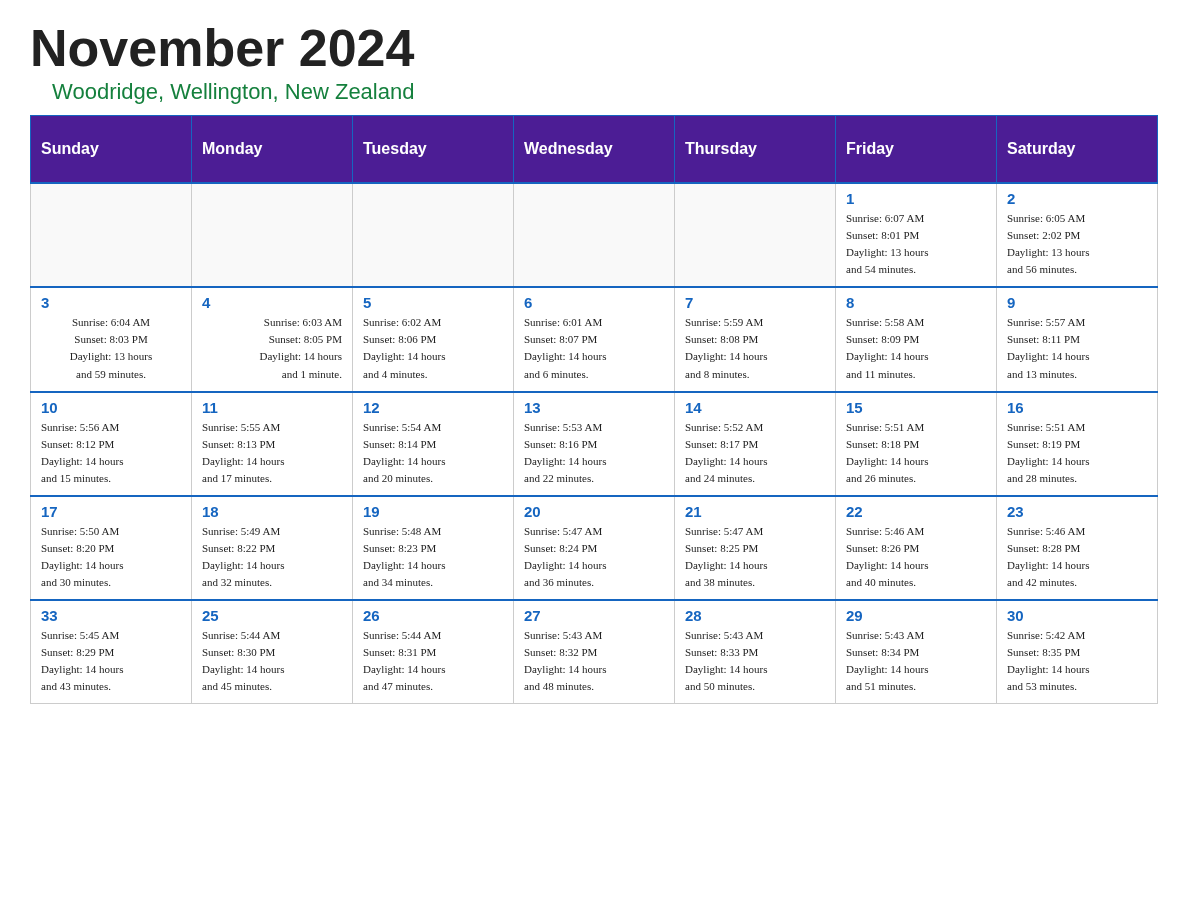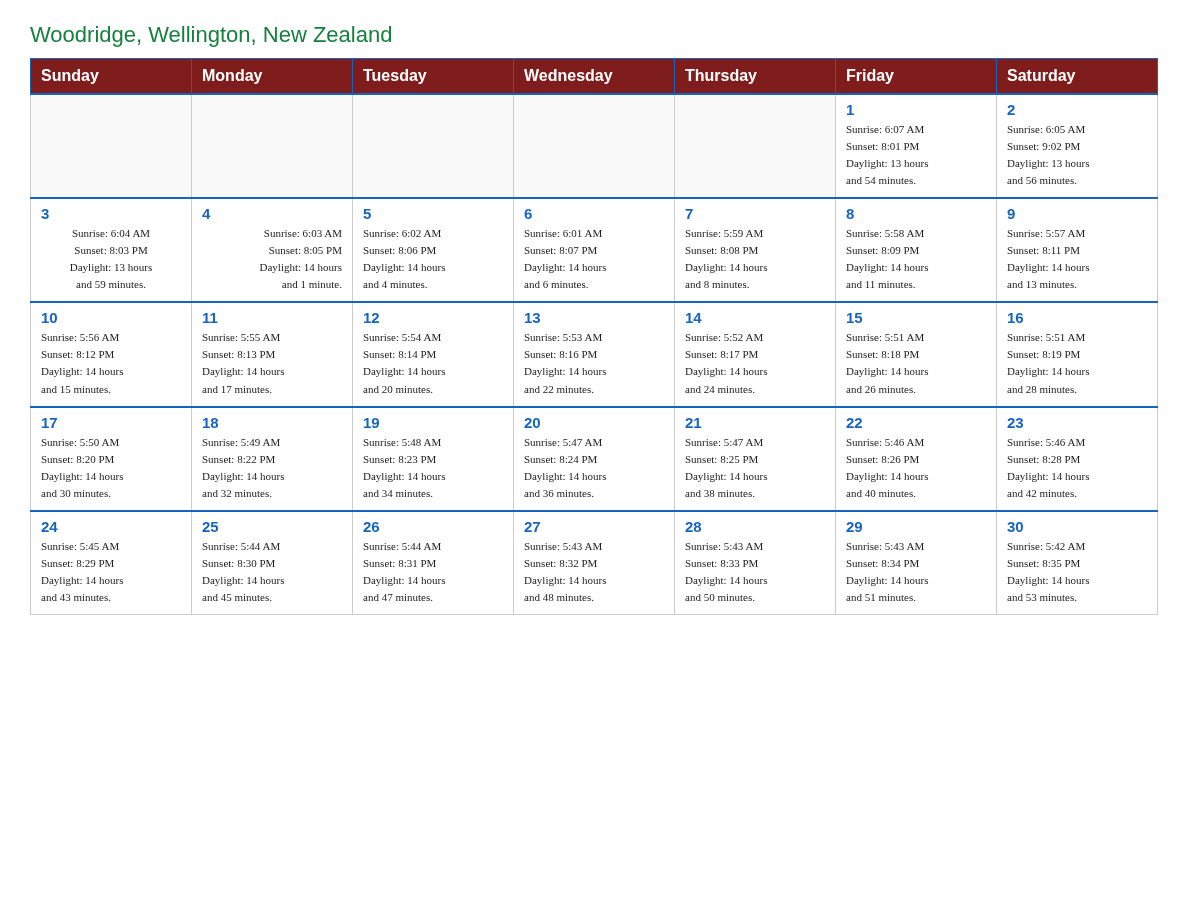--- a/index.html
+++ b/index.html
@@ -33,25 +33,25 @@
       font-size: 22px;
       color: #15803d;
       margin-top: 2px;
     }
     .calendar {
       width: 100%;
       border-collapse: collapse;
       margin-top: 10px;
     }
     .calendar th {
-      background: #7f1d1d;
+      background: #4c1d95;
       color: #fff;
       font-size: 16px;
       font-weight: bold;
-      padding: 8px 10px;
+      padding: 24px 10px;
       text-align: left;
       border: 1px solid #1565c0;
     }
     .calendar td {
       vertical-align: top;
       padding: 6px 10px 8px 10px;
       border: 1px solid #ccc;
       width: 14.28%;
       font-size: 13px;
       color: #222;
@@ -95,20 +95,21 @@
       color: #1565c0;
       margin-top: -4px;
       display: block;
     }
   </style>
 </head>
 <body>
 
 <div class="header">
   <div class="header-right">
+    <div class="month-title">November 2024</div>
     <div class="location">Woodridge, Wellington, New Zealand</div>
   </div>
 </div>
 
 <table class="calendar">
   <thead>
     <tr>
     <th>Sunday</th>
         <th>Monday</th>
         <th>Tuesday</th>
@@ -128,21 +129,21 @@
         <td>
           <span class="day-number">1</span>
           <div class="day-info" style="white-space: pre-line;">Sunrise: 6:07 AM
 Sunset: 8:01 PM
 Daylight: 13 hours
 and 54 minutes.</div>
         </td>
         <td>
           <span class="day-number">2</span>
           <div class="day-info" style="white-space: pre-line;">Sunrise: 6:05 AM
-Sunset: 9:02 PM
+Sunset: 2:02 PM
 Daylight: 13 hours
 and 56 minutes.</div>
         </td>
       </tr>
       <tr>
         <td>
           <span class="day-number">3</span>
           <div class="day-info" style="white-space: pre-line; text-align: center;">Sunrise: 6:04 AM
 Sunset: 8:03 PM
 Daylight: 13 hours
@@ -288,21 +289,21 @@
         <td>
           <span class="day-number">23</span>
           <div class="day-info" style="white-space: pre-line;">Sunrise: 5:46 AM
 Sunset: 8:28 PM
 Daylight: 14 hours
 and 42 minutes.</div>
         </td>
       </tr>
       <tr>
         <td>
-          <span class="day-number">24</span>
+          <span class="day-number">33</span>
           <div class="day-info" style="white-space: pre-line;">Sunrise: 5:45 AM
 Sunset: 8:29 PM
 Daylight: 14 hours
 and 43 minutes.</div>
         </td>
         <td>
           <span class="day-number">25</span>
           <div class="day-info" style="white-space: pre-line;">Sunrise: 5:44 AM
 Sunset: 8:30 PM
 Daylight: 14 hours

